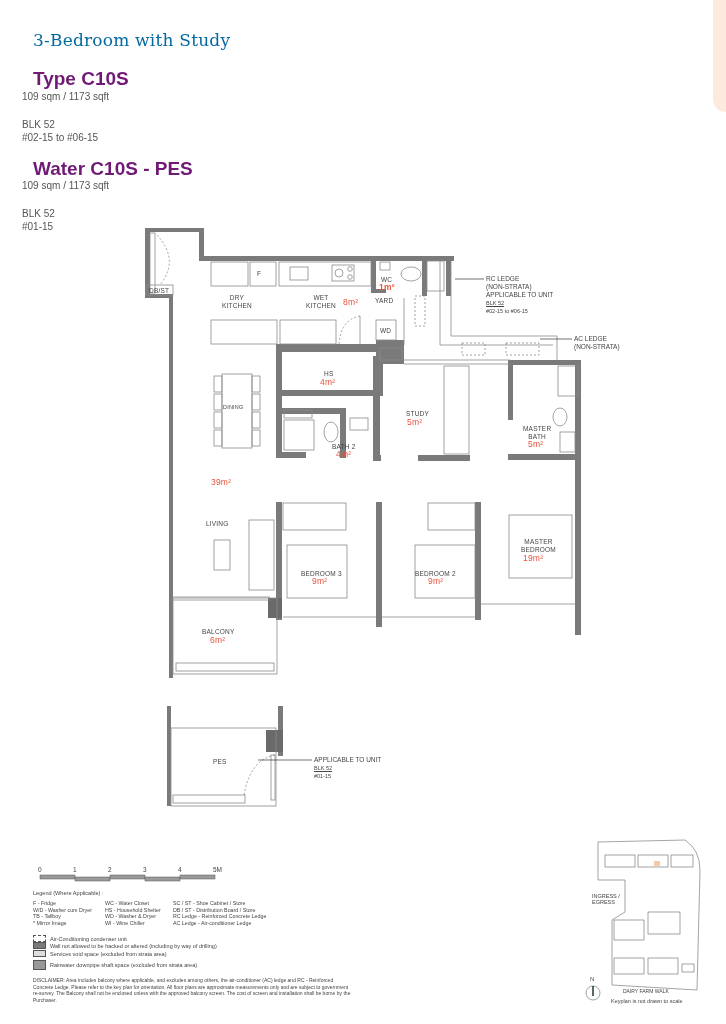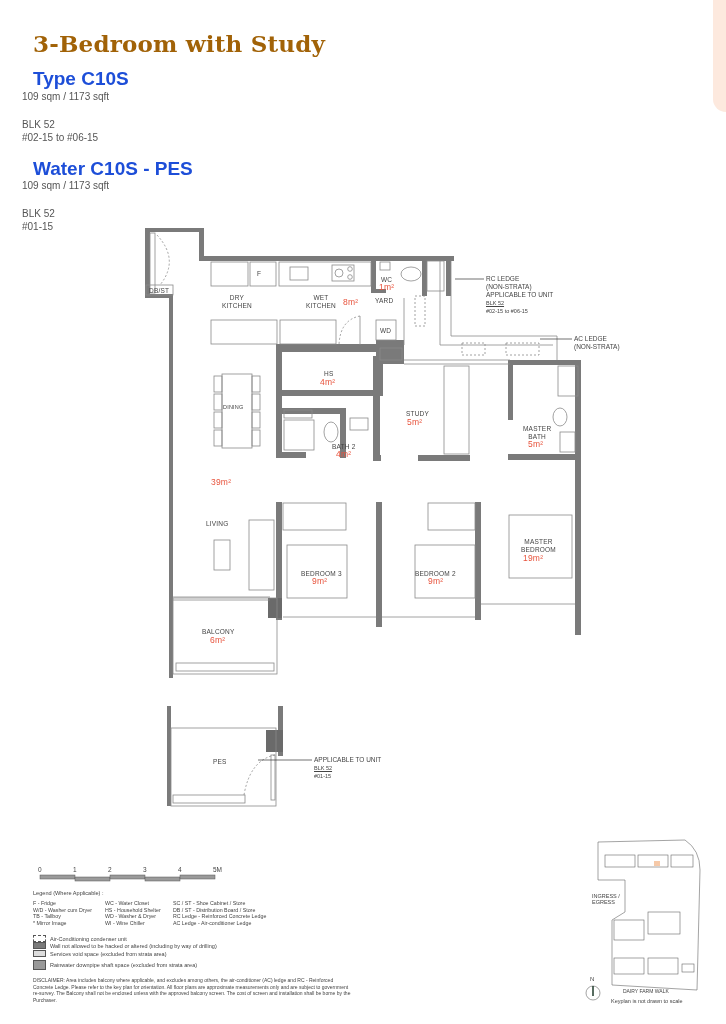--- a/index.html
+++ b/index.html
@@ -1,19 +1,19 @@
 <!DOCTYPE html>
 <html><head>
 <meta charset="utf-8">
 <style>
   html,body{margin:0;padding:0;background:#fff;}
   body{width:726px;height:1024px;position:relative;overflow:hidden;font-family:"Liberation Sans",sans-serif;color:#444;}
   .tab-deco{position:absolute;left:713px;top:0;width:13px;height:112px;background:#fde9de;border-bottom-left-radius:14px;}
-  .title{position:absolute;left:33px;top:30px;font-family:"DejaVu Serif",serif;font-size:23px;color:#a16207;letter-spacing:0.2px;font-weight:bold;}
-  .type-h{position:absolute;left:33px;font-size:19px;font-weight:bold;color:#1d4ed8;}
+  .title{position:absolute;left:33px;top:30px;font-family:"DejaVu Serif",serif;font-size:17px;color:#0369a1;letter-spacing:0.2px;}
+  .type-h{position:absolute;left:33px;font-size:19px;font-weight:bold;color:#701a75;}
   .small{position:absolute;left:22px;font-size:10px;color:#555;line-height:13px;}
   svg{position:absolute;left:0;top:0;}
   .lbl{position:absolute;font-size:6.5px;color:#444;text-align:center;line-height:8px;letter-spacing:0.2px;white-space:nowrap;}
   .area{color:#e8533c;font-size:8.5px;}
   .note{position:absolute;font-size:6.5px;color:#444;line-height:8px;white-space:nowrap;}
   .note u{text-decoration:underline;}
   .legend{position:absolute;left:33px;font-size:5.6px;color:#444;line-height:7px;}
   .scale-num{position:absolute;top:866px;font-size:6.5px;color:#444;}
   .legend-grid{position:absolute;left:33px;top:900px;display:grid;grid-template-columns:70px 66px 120px;font-size:5.3px;line-height:6.6px;color:#444;column-gap:2px;}
   .legend-item{position:absolute;left:33px;font-size:5.5px;color:#444;display:flex;align-items:center;gap:4px;}
@@ -201,21 +201,21 @@
 <div class="lbl" style="left:222px;top:294px;">
     <div>DRY</div>
     <div>KITCHEN</div>
   </div>
 <div class="lbl" style="left:306px;top:294px;">
     <div>WET</div>
     <div>KITCHEN</div>
   </div>
 <div class="lbl area" style="left:343px;top:298px;">8m²</div>
 <div class="lbl" style="left:381px;top:276px;">WC</div>
-<div class="lbl area" style="left:379px;top:283px;">1m²</div>
+<div class="lbl area" style="left:379px;top:283px;font-weight:bold;">1m²</div>
 <div class="lbl" style="left:375px;top:297px;">YARD</div>
 <div class="lbl" style="left:380px;top:327px;">WD</div>
 <div class="lbl" style="left:324px;top:370px;">HS</div>
 <div class="lbl area" style="left:320px;top:378px;">4m²</div>
 <div class="lbl" style="left:223px;top:403px;font-size:5.5px;">DINING</div>
 <div class="lbl" style="left:406px;top:410px;">STUDY</div>
 <div class="lbl area" style="left:407px;top:418px;">5m²</div>
 <div class="lbl" style="left:332px;top:443px;">BATH 2</div>
 <div class="lbl area" style="left:336px;top:450px;">4m²</div>
 <div class="lbl" style="left:523px;top:425px;">

